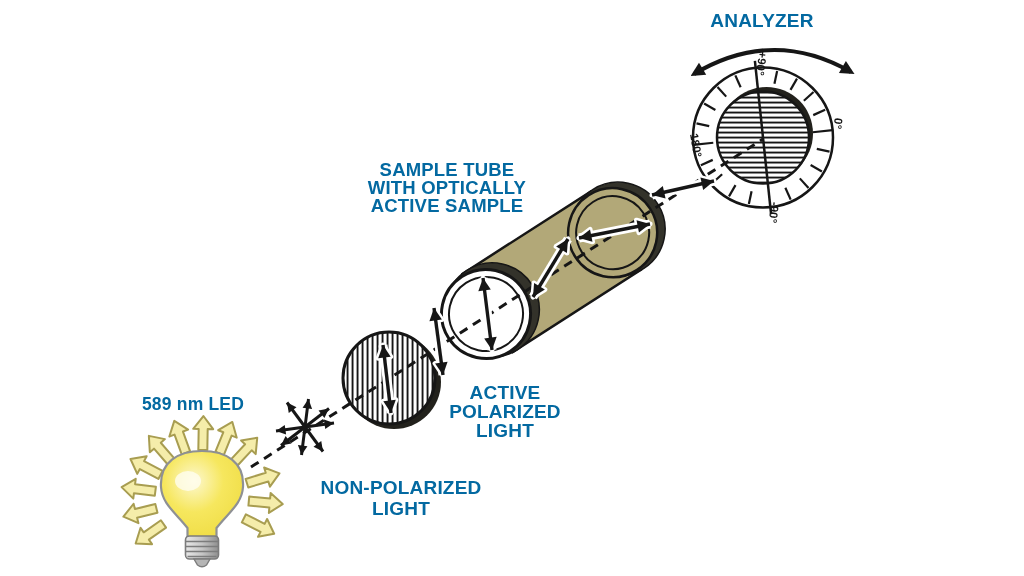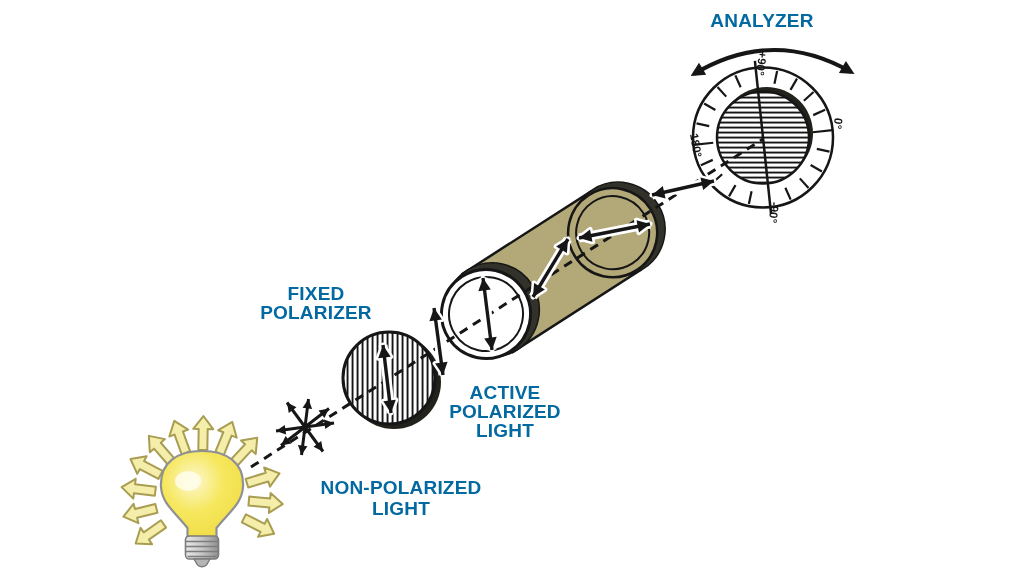--- a/index.html
+++ b/index.html
@@ -173,21 +173,23 @@
         <polygon points="276,431 284.75504122155525,424.94696330682956 286.0667602340707,434.4569261475669" fill="#161616"></polygon>
         <line x1="281" y1="445.5" x2="329" y2="408.5" stroke="#161616" stroke-width="3"></line>
         <polygon points="329,408.5 324.40634085625777,418.1014736197687 318.5454653970005,410.4981757266781" fill="#161616"></polygon>
         <polygon points="281,445.5 285.59365914374223,435.8985263802313 291.4545346029995,443.5018242733219" fill="#161616"></polygon>
         <line x1="287" y1="402.5" x2="323" y2="451.5" stroke="#161616" stroke-width="3"></line>
         <polygon points="323,451.5 313.5070411754969,446.68608966054734 321.24350657925,441.0021558945247" fill="#161616"></polygon>
         <polygon points="287,402.5 296.4929588245031,407.31391033945266 288.75649342075,412.9978441054753" fill="#161616"></polygon>
       </g>
   </svg>
 
+  <div class="lbl lbl-led" style="left:88px;top:396px;width:210px;">589 nm LED</div>
   <div class="lbl lbl-nonpol" style="left:296px;top:477px;width:210px;">NON-POLARIZED
 LIGHT</div>
-  <div class="lbl" style="left:211px;top:284px;width:210px;">FIXED
-POLARIZER</div>
   <div class="lbl" style="left:400px;top:383px;width:210px;">ACTIVE
 POLARIZED
 LIGHT</div>
+  <div class="lbl lbl-sample" style="left:342px;top:161px;width:210px;">SAMPLE TUBE
+WITH OPTICALLY
+ACTIVE SAMPLE</div>
   <div class="lbl" style="left:657px;top:11px;width:210px;">ANALYZER</div>
 </div>
 
 </body></html>

